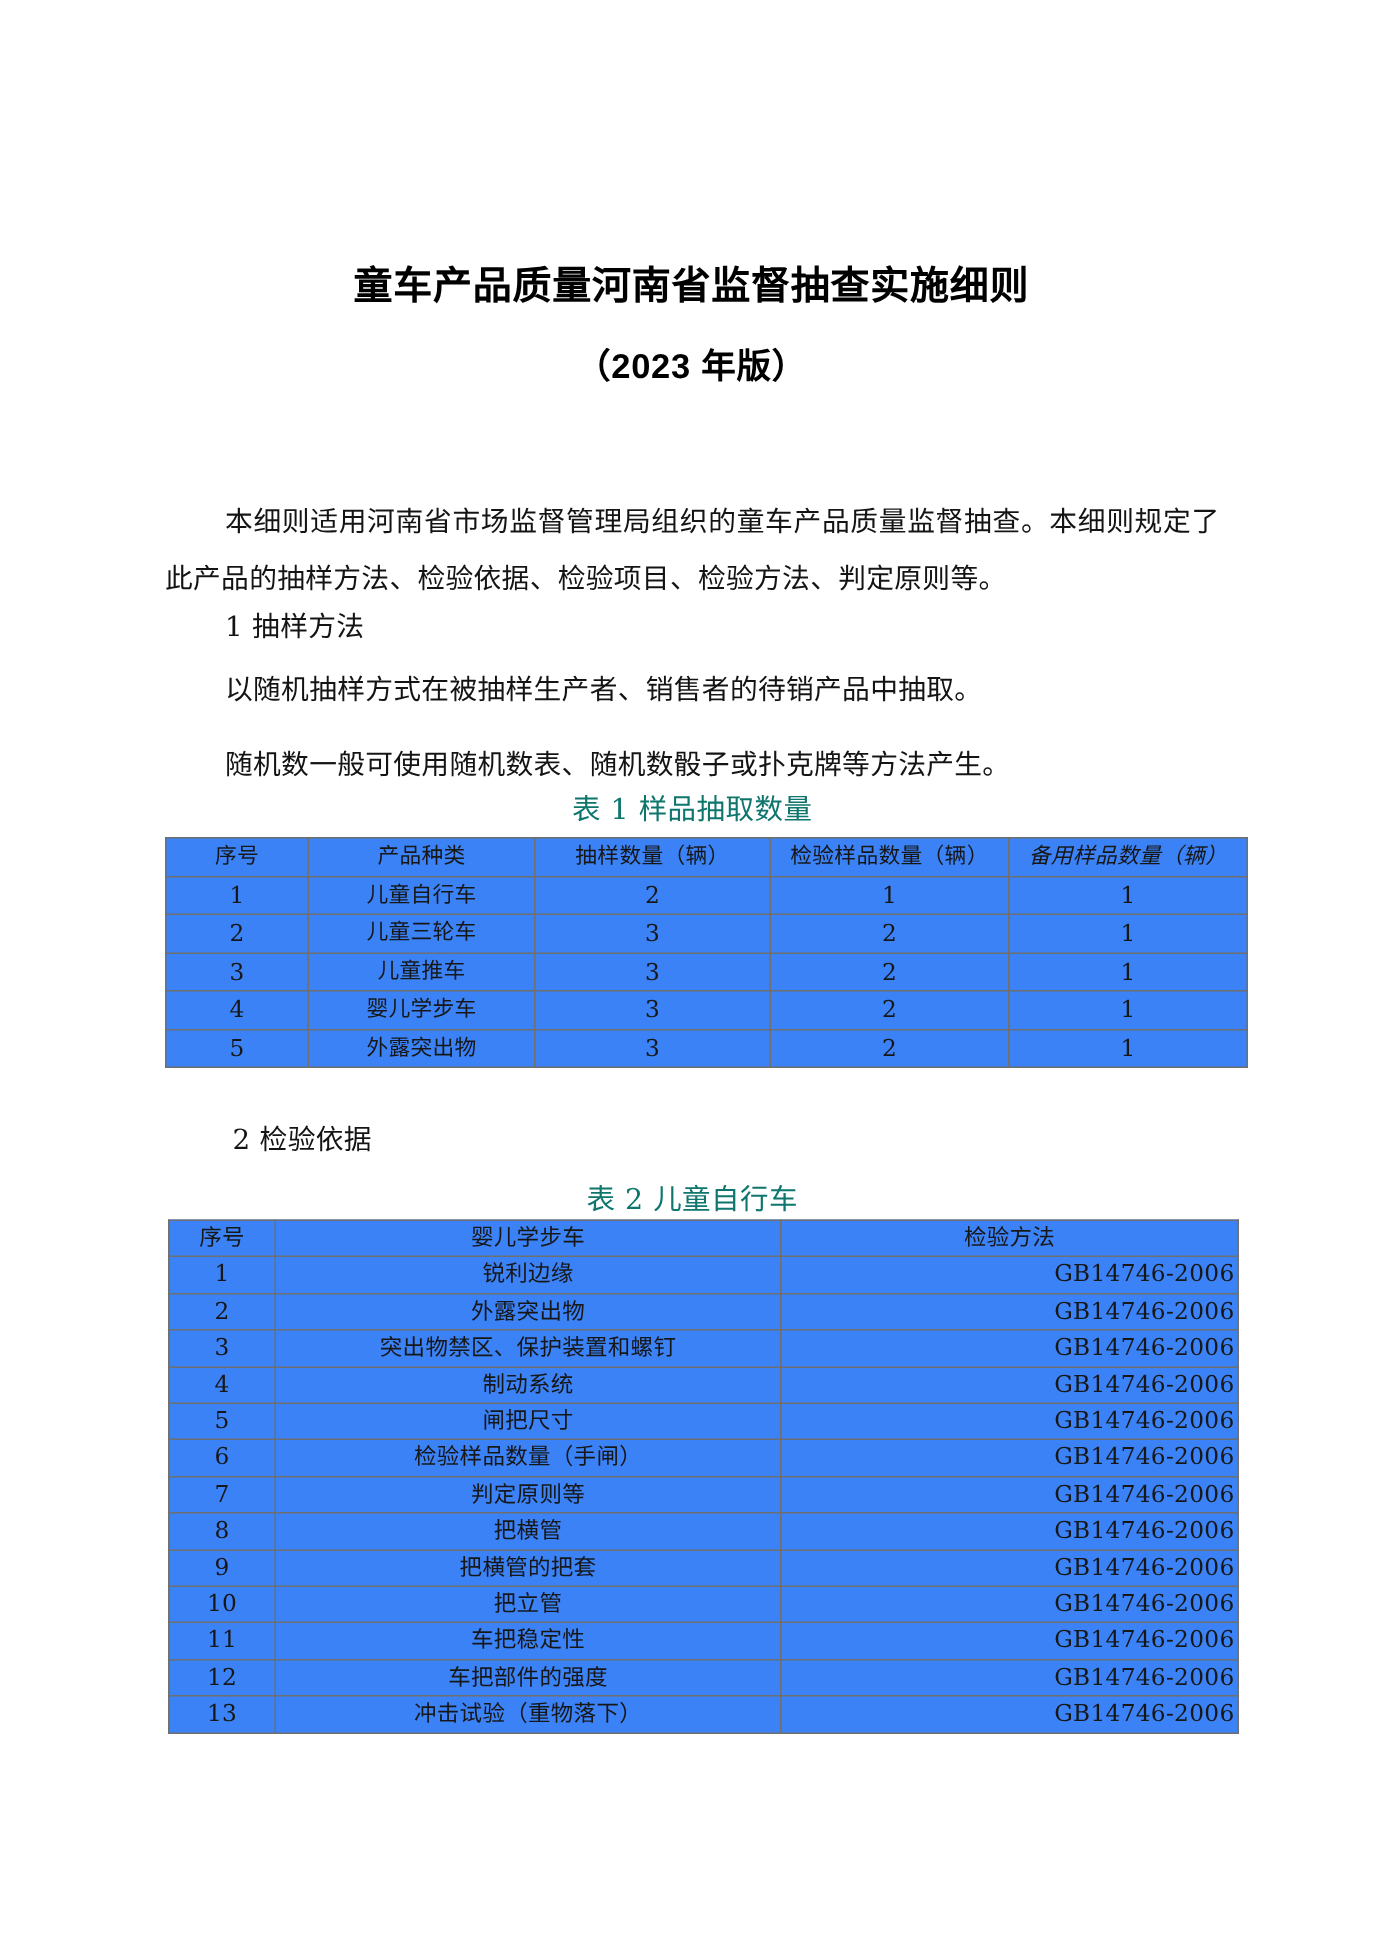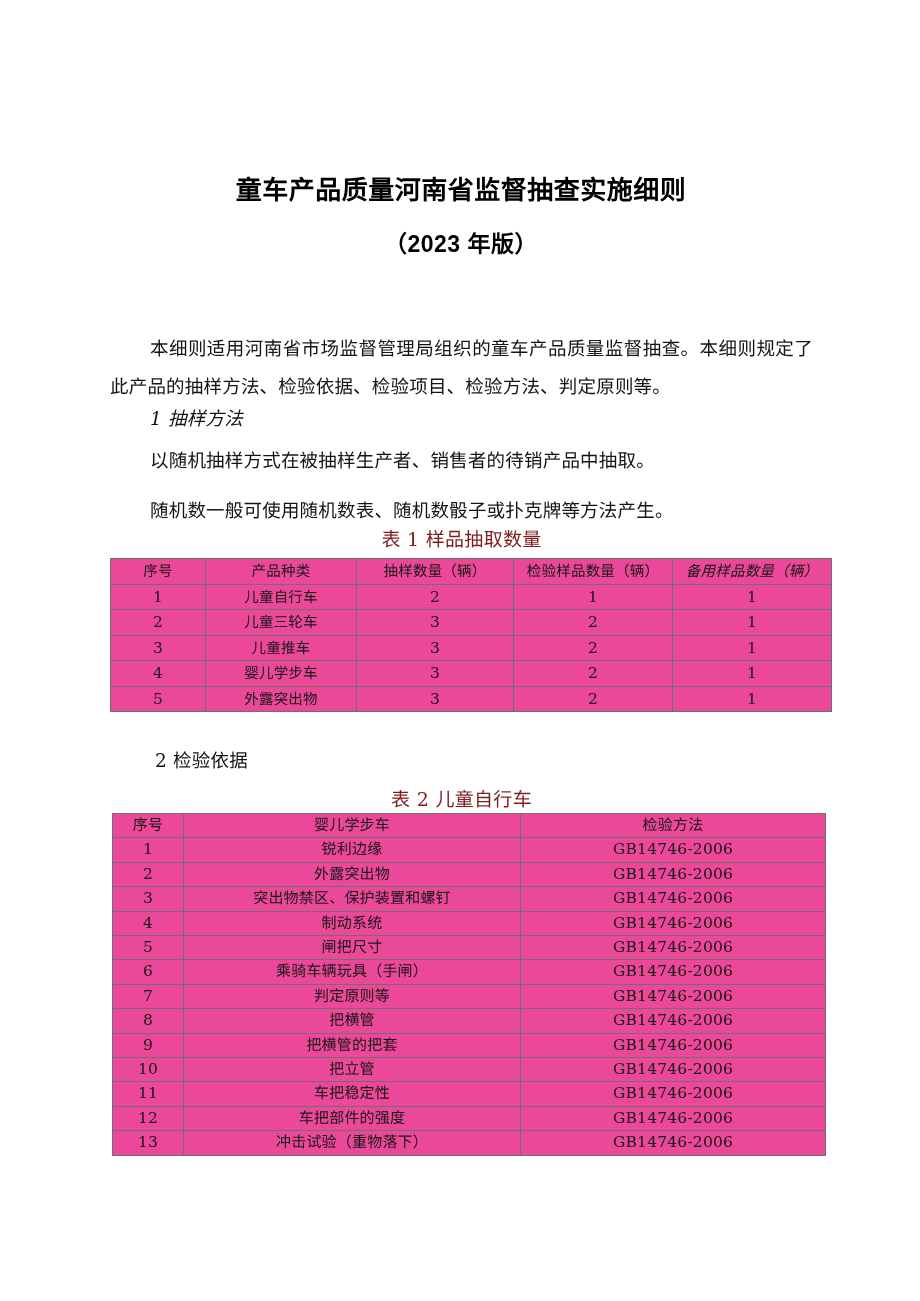--- a/index.html
+++ b/index.html
@@ -66,47 +66,47 @@
     color: #141414;
     text-align: justify;
     text-justify: inter-ideograph;
     letter-spacing: 0.2px;
   }
   .para.indent {
     text-indent: 40px;
   }
 
   .p-intro   { top: 296px; margin-top: 34px;  }
-  .sec-1     { top: 381px;  text-indent: 40px; font-style: italic; }
+  .sec-1     { top: 381px;  text-indent: 40px; }
   .p-1-1     { top: 423px;  }
   .p-1-2     { top: 473px;  }
   .sec-2     { top: 731px;  text-indent: 45px; margin-top: 11px; }
 
   
   .table-caption {
     position: absolute;
     left: 110px;
     width: 703px;
     text-align: center;
     font-family: "DejaVu Serif", "Liberation Serif", serif;
     font-size: 19px;
-    color: #7f1d1d;
+    color: #0f766e;
     letter-spacing: 0.3px;
   }
   .cap-t1 { top: 524px; }
   .cap-t2 { top: 784px; }
 
   
   table.doc-table {
     position: absolute;
     border-collapse: collapse;
     table-layout: fixed;
     font-family: "DejaVu Serif", "Liberation Serif", serif;
     color: #171717;
-    background: #ec4899;
+    background: #3b82f6;
   }
   table.doc-table td,
   table.doc-table th {
     border: 1px solid #6f6f6f;
     text-align: center;
     vertical-align: middle;
     font-weight: normal;
     padding: 0 2px;
     white-space: nowrap;
     overflow: hidden;
@@ -148,20 +148,21 @@
     letter-spacing: 0.2px;
   }
   #table-bicycle .c-no     { width: 66px;  }
   #table-bicycle .c-item   { width: 332px; }
   #table-bicycle .c-method { width: 300px; }
   #table-bicycle .num-cell { font-size: 15.5px; }
   #table-bicycle .method-cell {
     font-family: "DejaVu Serif", "Liberation Serif", serif;
     font-size: 15.5px;
     letter-spacing: 0.2px;
+    text-align: right;
   }
 </style>
 </head>
 <body>
 
 <div class="page">
 
   <h1 class="doc-title">童车产品质量河南省监督抽查实施细则</h1>
 
   <h2 class="doc-subtitle">（2023 年版）</h2>
@@ -258,21 +259,21 @@
         <td>制动系统</td>
         <td class="method-cell">GB14746-2006</td>
       </tr>
       <tr>
         <td class="num-cell">5</td>
         <td>闸把尺寸</td>
         <td class="method-cell">GB14746-2006</td>
       </tr>
       <tr>
         <td class="num-cell">6</td>
-        <td>乘骑车辆玩具（手闸）</td>
+        <td>检验样品数量（手闸）</td>
         <td class="method-cell">GB14746-2006</td>
       </tr>
       <tr>
         <td class="num-cell">7</td>
         <td>判定原则等</td>
         <td class="method-cell">GB14746-2006</td>
       </tr>
       <tr>
         <td class="num-cell">8</td>
         <td>把横管</td>

